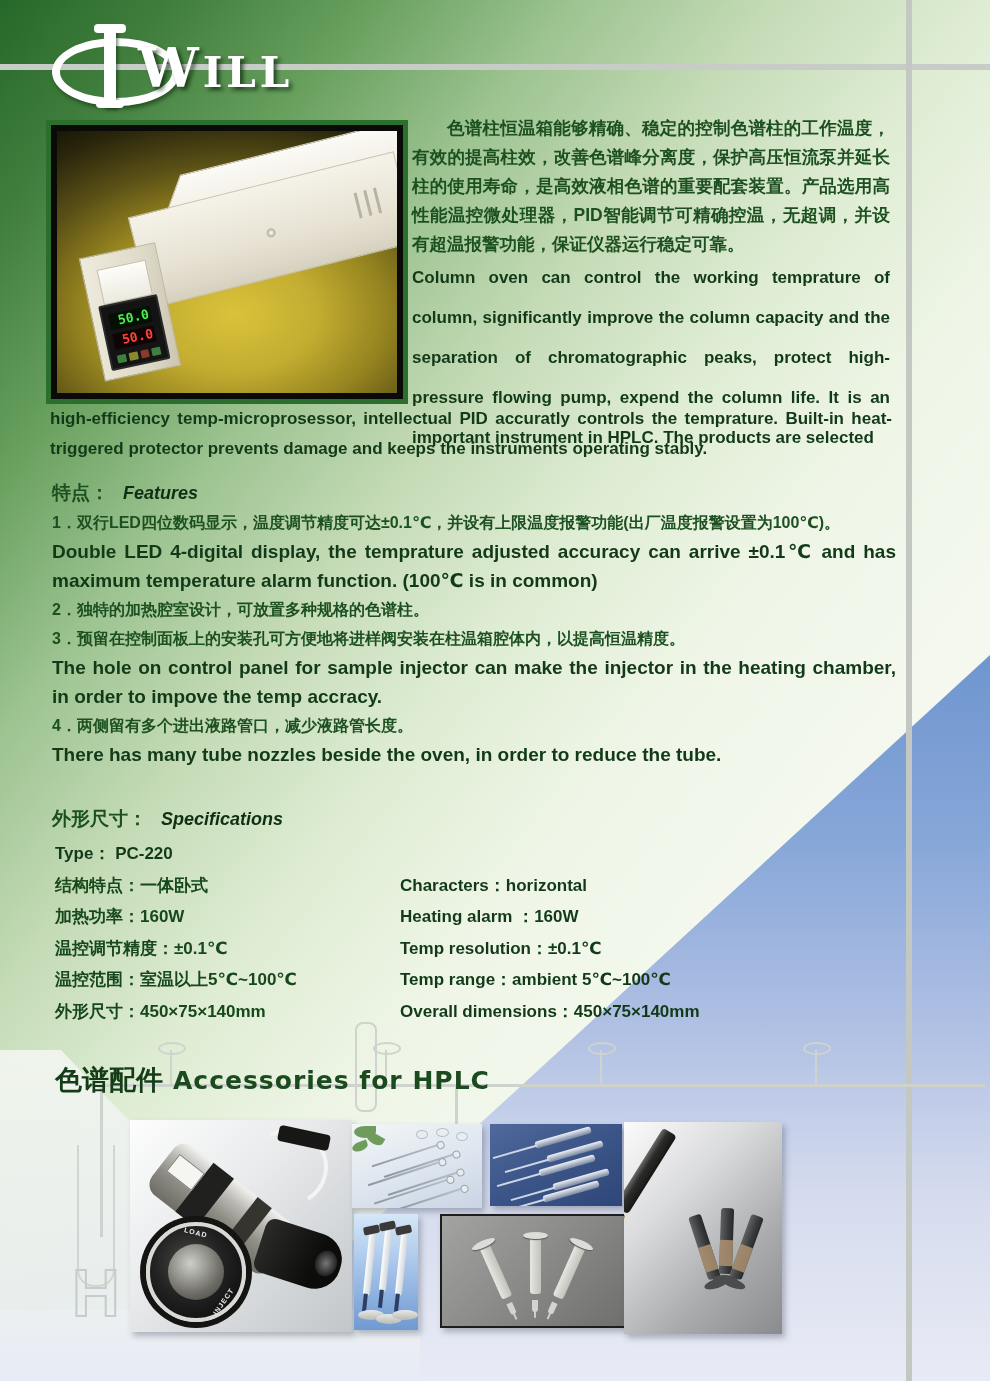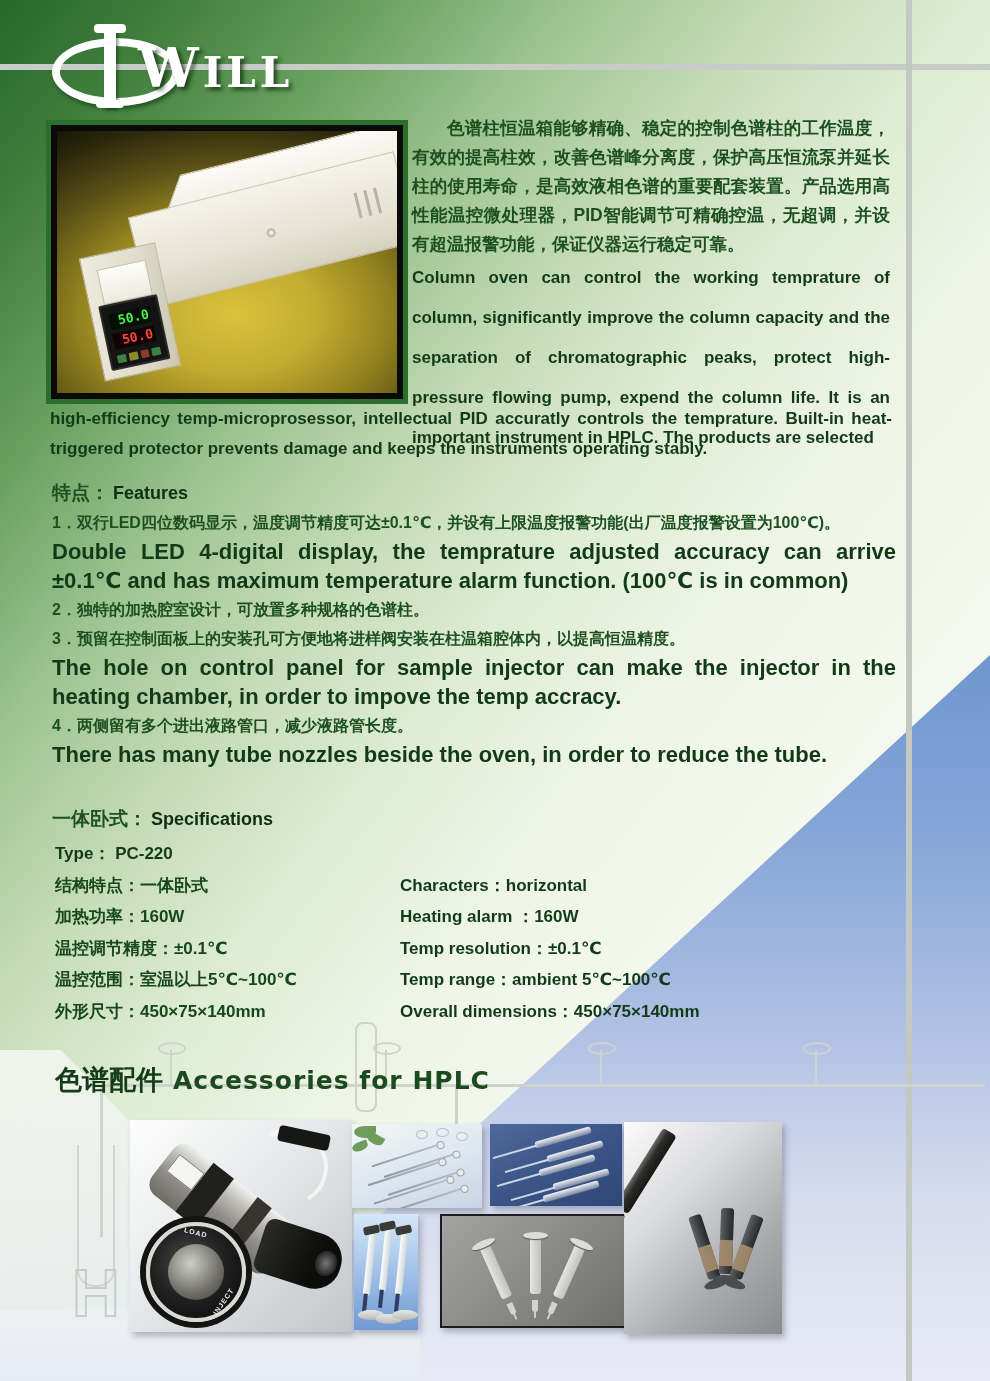--- a/index.html
+++ b/index.html
@@ -72,25 +72,25 @@
   
   .cn{color:#1c5021;font-weight:bold;}
   .en{color:#123a18;font-weight:bold;}
   .intro-cn{position:absolute;left:412px;top:114px;width:478px;font-size:17.5px;line-height:29px;
     text-align:justify;text-indent:2em;z-index:5;}
   .intro-en{position:absolute;left:412px;top:258px;width:478px;font-size:17px;line-height:40px;
     text-align:justify;z-index:5;}
   .intro-cont{position:absolute;left:50px;top:404px;width:842px;font-size:17px;line-height:30px;
     text-align:justify;z-index:5;}
   .sec-head{position:absolute;z-index:5;font-size:19px;font-weight:bold;}
-  .sec-head .he{color:#0f2f12;margin-left:4px;font-size:18px;}
+  .sec-head .he{color:#0f2f12;margin-left:14px;font-size:18px;font-style:italic;}
   .feat-head{left:52px;top:480px;}
   .features{position:absolute;left:52px;top:508px;width:844px;z-index:5;}
   .feat-cn{font-size:16px;line-height:29px;color:#1c5021;font-weight:bold;}
-  .feat-en{font-size:22px;line-height:29px;color:#123a18;font-weight:bold;text-align:justify;}
+  .feat-en{font-size:19px;line-height:29px;color:#123a18;font-weight:bold;text-align:justify;}
   .spec-head{left:52px;top:806px;}
   .specs{position:absolute;left:55px;top:838px;width:860px;z-index:5;}
   .spec-row{display:flex;height:31.5px;line-height:31.5px;font-size:17px;font-weight:bold;}
   .spec-cn{width:345px;color:#16481b;}
   .spec-en{flex:1;color:#123a18;}
   .acc-head{position:absolute;left:55px;top:1062px;z-index:5;}
   .acc-cn{font-size:27px;font-weight:bold;color:#143c17;}
   .acc-en{font-size:25px;font-weight:600;color:#1c4a1f;margin-left:10px;letter-spacing:1px;
     font-family:"DejaVu Sans","Liberation Sans",sans-serif;}
   
@@ -226,21 +226,21 @@
     <div class="feat-cn">1．双行LED四位数码显示，温度调节精度可达±0.1℃，并设有上限温度报警功能(出厂温度报警设置为100℃)。</div>
     <div class="feat-en">Double LED 4-digital display, the temprature adjusted accuracy can arrive ±0.1℃ and has maximum temperature alarm function. (100℃ is in common)</div>
     <div class="feat-cn">2．独特的加热腔室设计，可放置多种规格的色谱柱。</div>
     <div class="feat-cn">3．预留在控制面板上的安装孔可方便地将进样阀安装在柱温箱腔体内，以提高恒温精度。</div>
     <div class="feat-en">The hole on control panel for sample injector can make the injector in the heating chamber, in order to impove the temp accracy.</div>
     <div class="feat-cn">4．两侧留有多个进出液路管口，减少液路管长度。</div>
     <div class="feat-en">There has many tube nozzles beside the oven, in order to reduce the tube.</div>
   </div>
 
   <div class="sec-head spec-head">
-    <span class="cn">一体卧式：</span><span class="he">Specifications</span>
+    <span class="cn">外形尺寸：</span><span class="he">Specifications</span>
   </div>
   <div class="specs">
     <div class="spec-row">
         <span class="spec-en">Type：  PC-220</span>
       </div>
     <div class="spec-row">
         <span class="spec-cn">结构特点：一体卧式</span>
         <span class="spec-en">Characters：horizontal</span>
       </div>
     <div class="spec-row">

